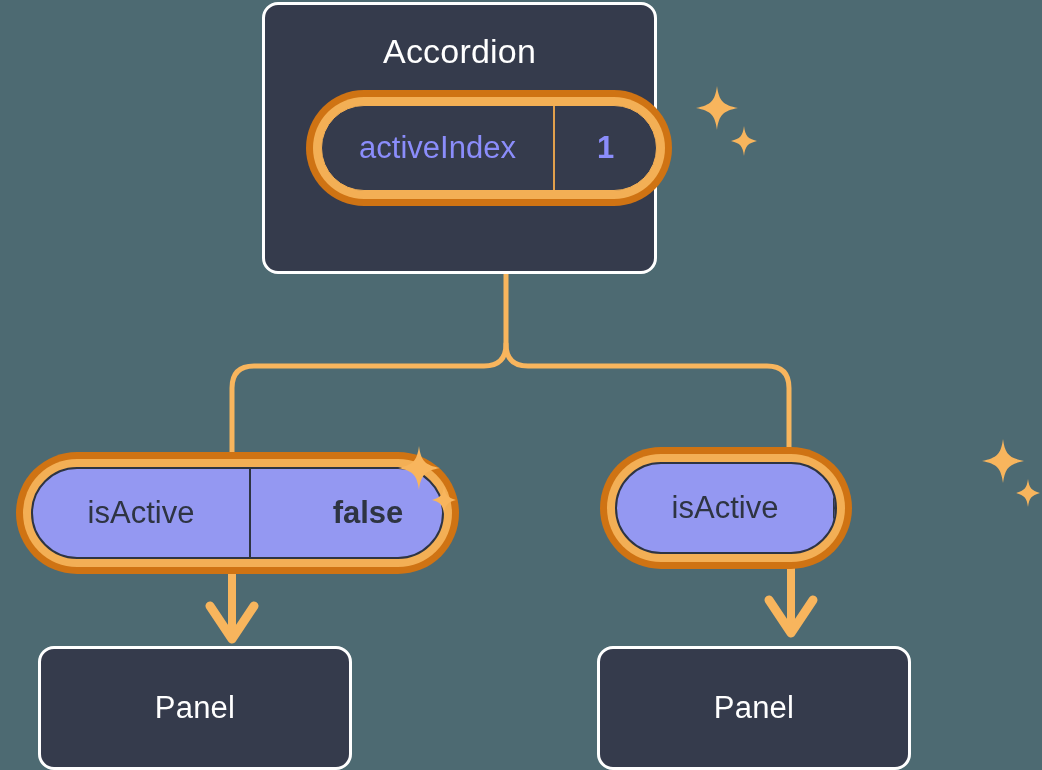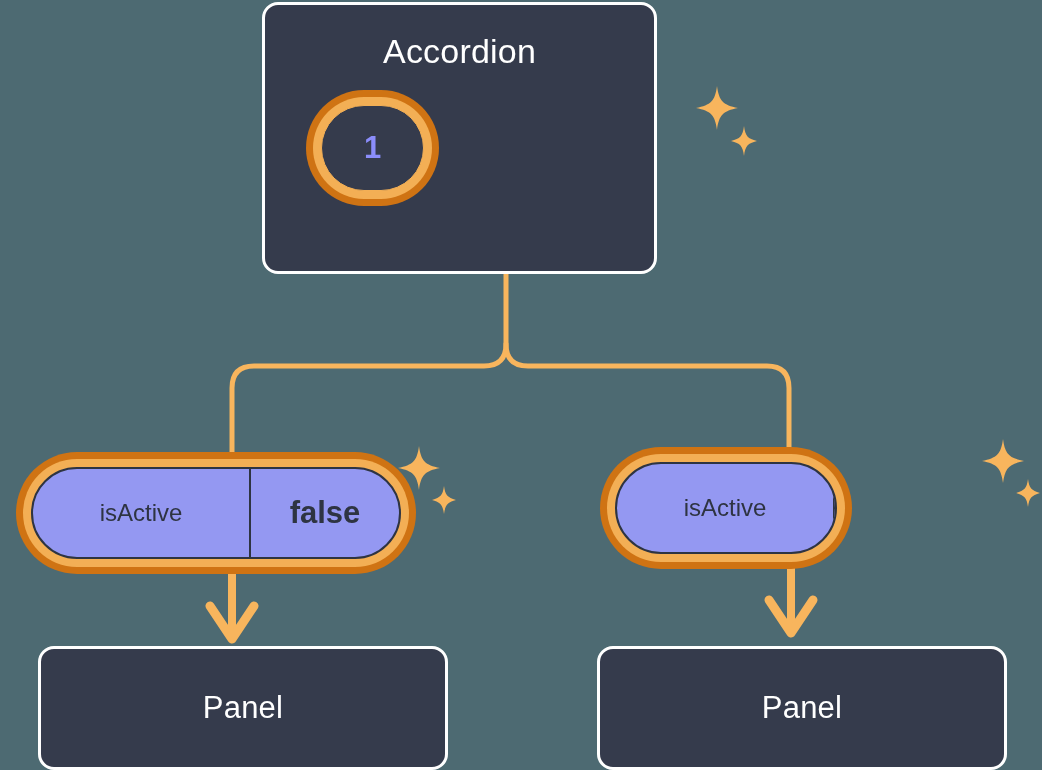--- a/index.html
+++ b/index.html
@@ -51,21 +51,21 @@
     top: 2px;
     width: 395px;
     height: 272px;
   }
   #accordion-node .node-title {
     margin-top: 27px;
   }
 
   
   .panel-node {
-    width: 410px;
+    width: 314px;
     height: 124px;
     top: 646px;
     display: flex;
     align-items: center;
     justify-content: center;
   }
   #panel-left  { left: 38px; }
   #panel-right { left: 597px; }
   .panel-node .node-title { font-size: 31px; }
 
@@ -120,42 +120,42 @@
     padding: 0 28px;
   }
 
   
   .pill-purple .pill-core {
     background: #9498f2;
     border: 2px solid #2e3442;
   }
   .pill-purple .pill-key {
     color: #2e3442;
-    font-size: 24px;
+    font-size: 31px;
     font-weight: 400;
     padding: 0 24px;
     border-right: 2px solid #2e3442;
   }
   .pill-purple .pill-val {
     color: #2e3442;
     font-size: 31px;
     font-weight: 700;
     padding: 0 24px;
   }
 
   
   #pill-activeindex { left: 306px; top: 90px; }
   #pill-activeindex .pill-core { height: 86px; }
   #pill-activeindex .pill-key { width: 233px; }
   #pill-activeindex .pill-val { width: 101px; }
 
   #pill-isactive-false { left: 16px; top: 452px; }
   #pill-isactive-false .pill-core { height: 92px; }
   #pill-isactive-false .pill-key { width: 218px; }
-  #pill-isactive-false .pill-val { width: 148px; }
+  #pill-isactive-false .pill-val { width: 148px; margin-left: 43px; }
 
   #pill-isactive-true { left: 600px; top: 447px; }
   #pill-isactive-true .pill-core { height: 92px; }
   #pill-isactive-true .pill-key { width: 218px; }
   #pill-isactive-true .pill-val { width: 148px; }
 
   
   .sparkle-group { position: absolute; }
   #sparkles-accordion { left: 692px; top: 84px; }
   #sparkles-left      { left: 396px; top: 444px; }
@@ -188,20 +188,21 @@
   </svg>
 
   <div class="node-box" id="accordion-node">
     <div class="node-title">Accordion</div>
   </div>
 
   <div class="pill-wrap pill-dark" id="pill-activeindex">
     <div class="ring-outer">
       <div class="ring-inner">
         <div class="pill-core">
+          <div class="pill-key">activeIndex</div>
           <div class="pill-val">1</div>
         </div>
       </div>
     </div>
   </div>
 
   <div class="sparkle-group" id="sparkles-accordion">
     <svg width="68" height="74" viewBox="0 0 68 74">
       <path d="M25 2 C27 17 31 21 46 24 C31 27 27 31 25 46 C23 31 19 27 4 24 C19 21 23 17 25 2 Z" fill="#f8b55d"></path>
       <path d="M52 42 C53.3 52 55.7 54.7 65 57 C55.7 59.3 53.3 62 52 72 C50.7 62 48.3 59.3 39 57 C48.3 54.7 50.7 52 52 42 Z" fill="#f8b55d"></path>

